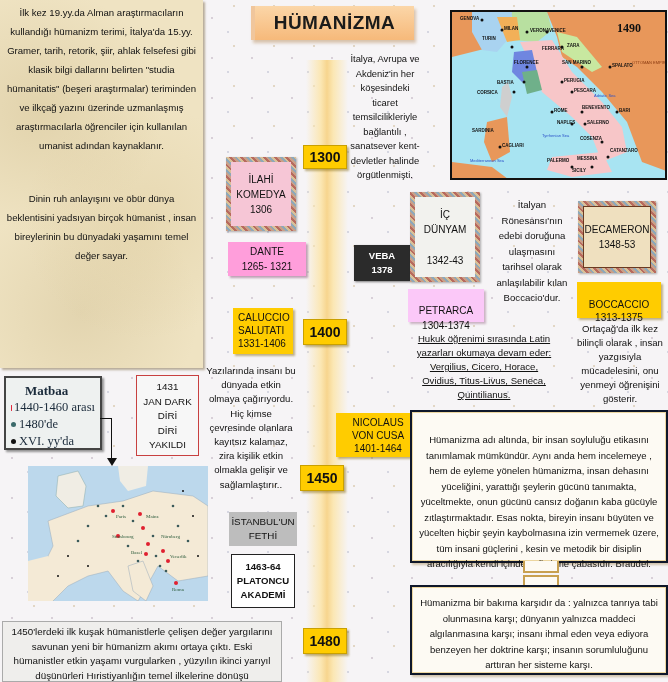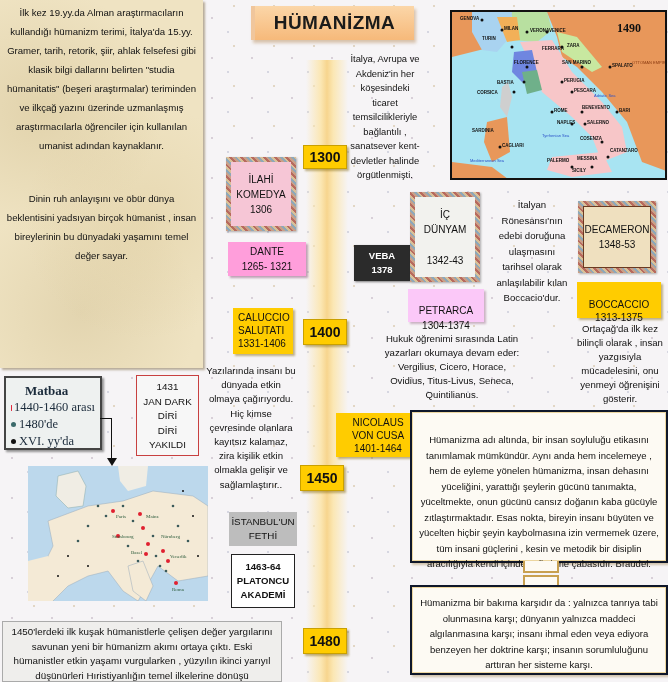--- a/index.html
+++ b/index.html
@@ -247,21 +247,21 @@
     <span>İÇ</span>
     <span>DÜNYAM</span>
     <span style="height:16px"></span>
     <span>1342-43</span>
   </div>
 </div>
 <div class="abs center" style="left:408px; top:289px; width:76px; height:33px; background:#fbc8f8; box-shadow:2px 2px 2px rgba(120,60,100,0.35); font-size:10px; line-height:15px; padding-top:14px;">
   <div>PETRARCA</div>
   <div>1304-1374</div>
 </div>
-<div class="abs plain-text" style="left:381px; top:332px; width:142px; font-size:9.6px; line-height:14px;">Hukuk öğrenimi sırasında Latin yazarları okumaya devam eder: Vergilius, Cicero, Horace, Ovidius, Titus-Livus, Seneca, Quintilianus.</div>
+<div class="abs plain-text" style="left:413px; top:332px; width:142px; font-size:9.6px; line-height:14px;text-decoration:underline;">Hukuk öğrenimi sırasında Latin yazarları okumaya devam eder: Vergilius, Cicero, Horace, Ovidius, Titus-Livus, Seneca, Quintilianus.</div>
 
 <div class="abs plain-text" style="left:493px; top:197px; width:78px; font-size:9.6px; line-height:15.5px;">İtalyan Rönesansı'nın edebi doruğuna ulaşmasını tarihsel olarak anlaşılabilir kılan Boccacio'dur.</div>
 
 <div class="abs framed" style="left:578px; top:201px; width:78px; height:72px;">
   <div class="framed-inner" style="background:#efe0bf; border:1px solid #6b3a20; justify-content:flex-start; padding-top:15px;">
     <span>DECAMERON</span>
     <span>1348-53</span>
   </div>
 </div>
 <div class="abs gold-label" style="left:577px; top:282px; width:84px; height:36px; padding-top:16px;">

